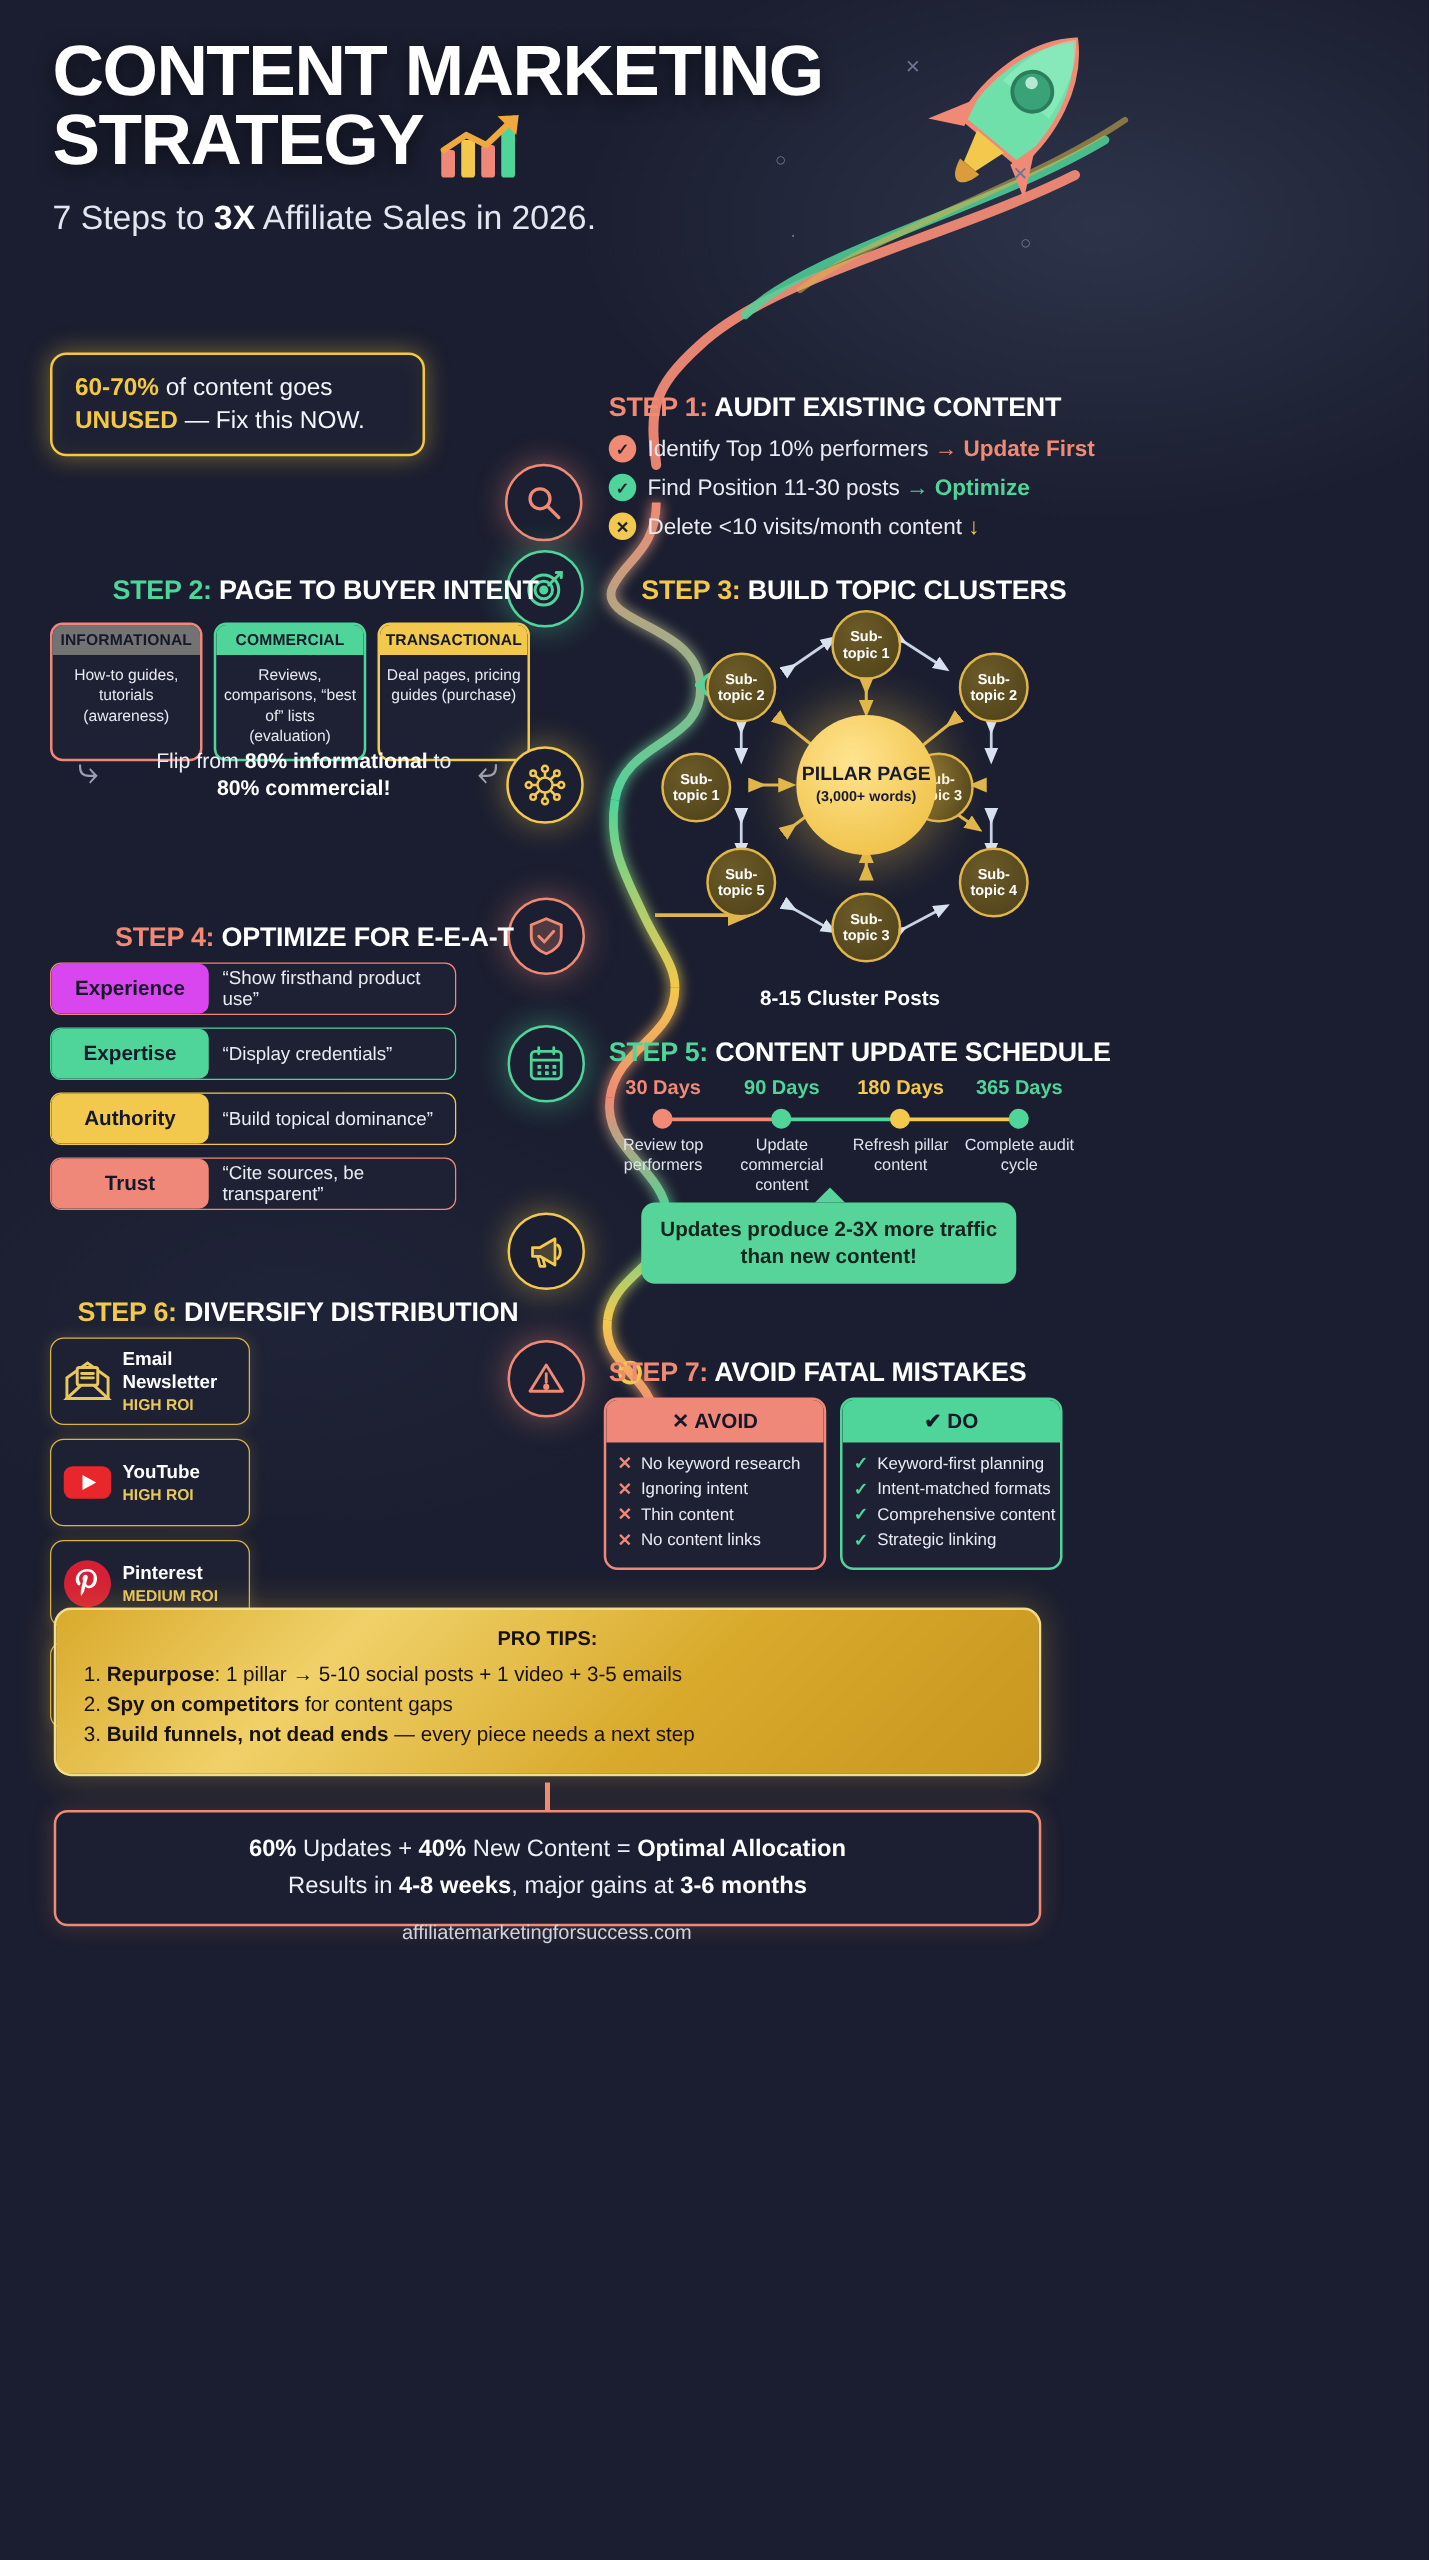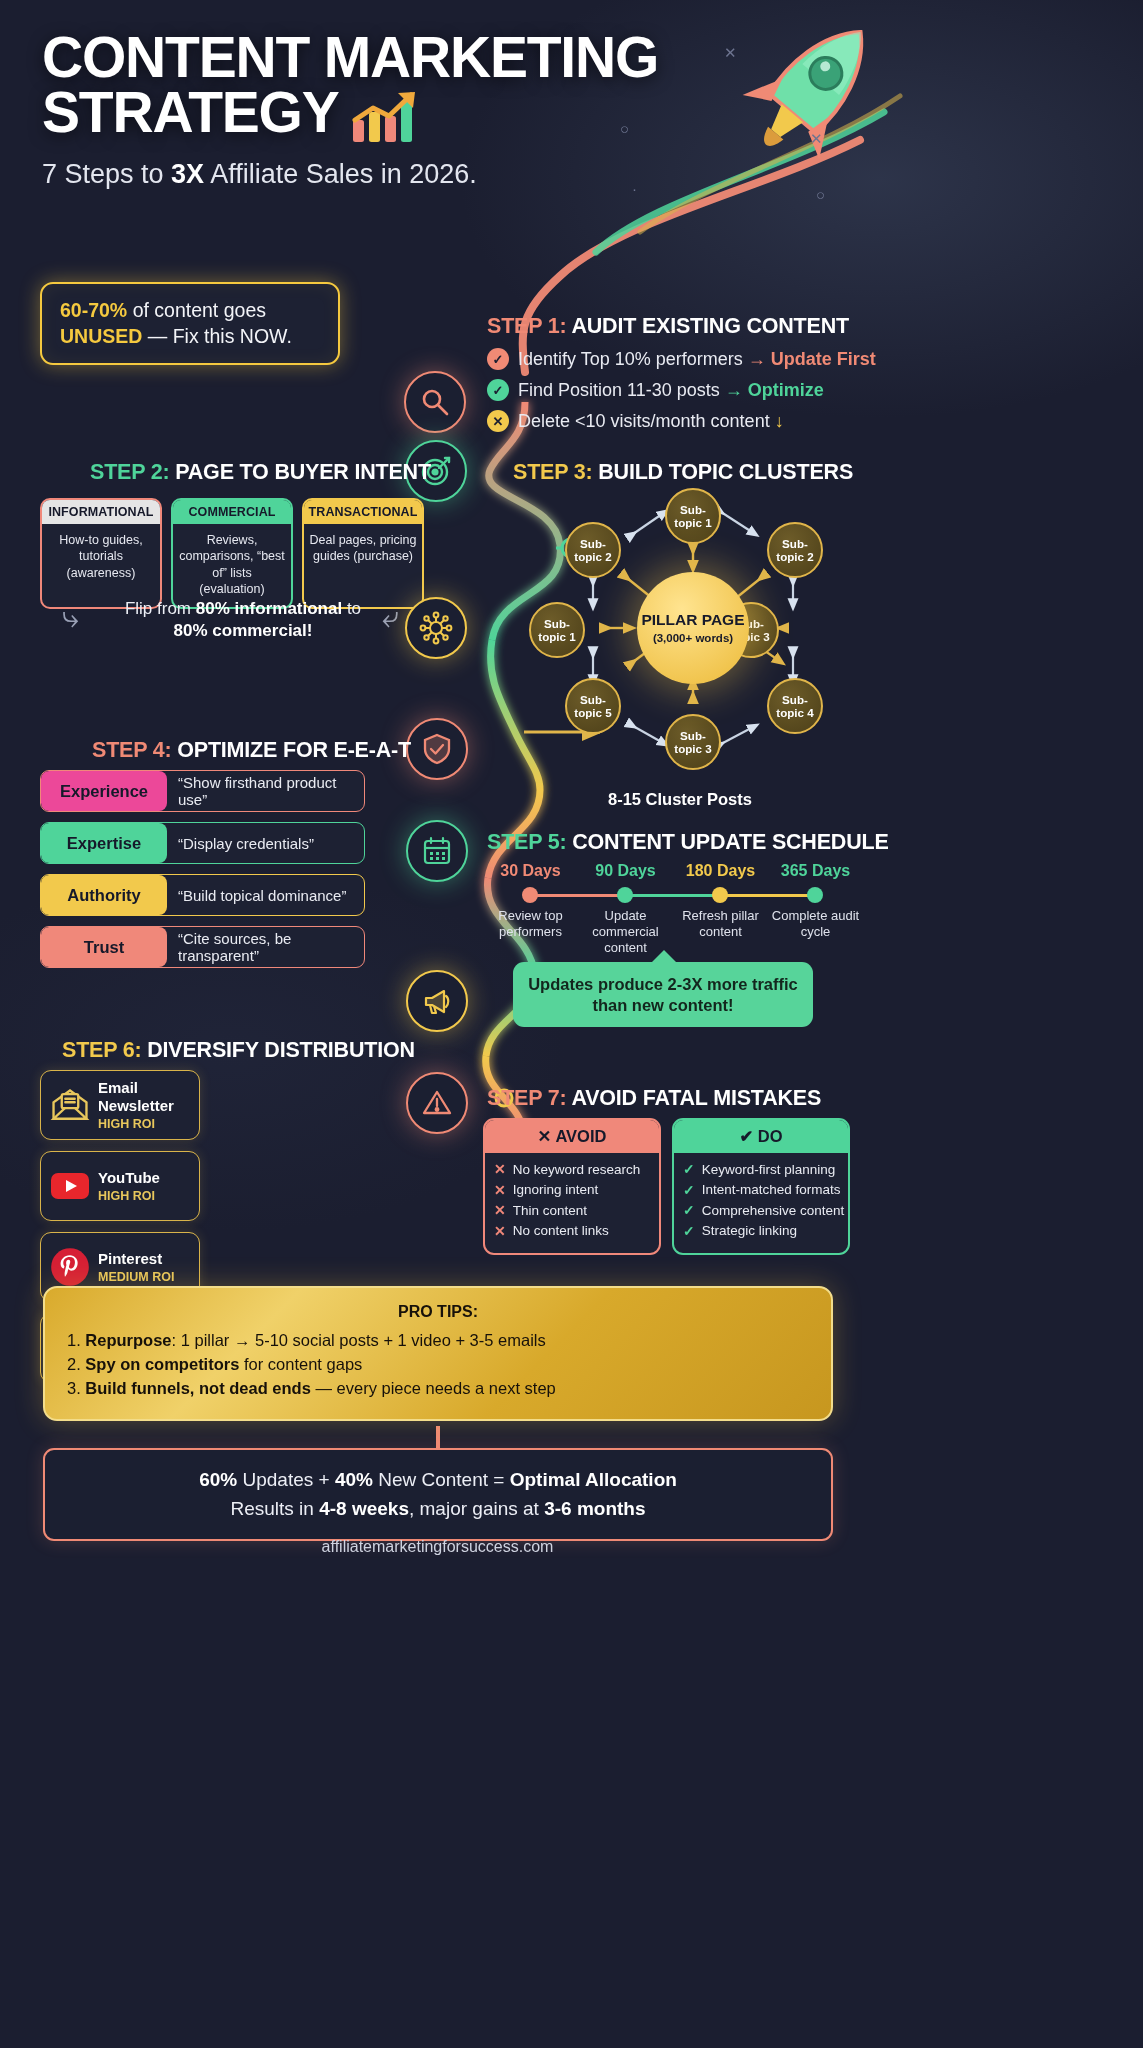--- a/index.html
+++ b/index.html
@@ -313,21 +313,21 @@
         <circle cx="16" cy="18" r="2.4" fill="#4fd49a"></circle>
       <path d="M20,14 L30,4" stroke-linecap="round"></path>
         <path d="M26,4 L30,4 L30,8" stroke-linecap="round"></path>
     </svg>
   </div>
   <div id="step2h" class="step-h">
     <span class="n" style="color:#4fd49a">STEP 2:</span><span> PAGE TO BUYER INTENT</span>
   </div>
   <div class="intent-row">
     <div class="intent" style="border-color:#f0887a">
-      <div class="cap" style="background:#e5e5e5">INFORMATIONAL</div>
+      <div class="cap" style="background:#737373">INFORMATIONAL</div>
       <div class="body">How-to guides, tutorials (awareness)</div>
     </div>
     <div class="intent" style="border-color:#4fd49a">
       <div class="cap" style="background:#4fd49a">COMMERCIAL</div>
       <div class="body">Reviews, comparisons, “best of” lists (evaluation)</div>
     </div>
     <div class="intent" style="border-color:#f2c94c">
       <div class="cap" style="background:#f2c94c">TRANSACTIONAL</div>
       <div class="body">Deal pages, pricing guides (purchase)</div>
     </div>
@@ -406,21 +406,21 @@
     <svg viewBox="0 0 34 34" fill="none" stroke="#f08a75" stroke-width="2.3">
       <path d="M17,3 L29,8 V17 C29,24 23,29 17,31 C11,29 5,24 5,17 V8 Z" fill="#f08a75" fill-opacity=".25"></path>
       <path d="M11,17 L15.5,21.5 L23,13" stroke-linecap="round" stroke-linejoin="round"></path>
     </svg>
   </div>
   <div id="step4h" class="step-h">
     <span class="n" style="color:#f08a75">STEP 4:</span><span> OPTIMIZE FOR E-E-A-T</span>
   </div>
   <div class="eeat">
     <div class="eeat-row" style="border-color:#f0887a">
-      <div class="k" style="background:#ec4899">Experience</div>
+      <div class="k" style="background:#d946ef">Experience</div>
       <div class="v">“Show firsthand product use”</div>
     </div>
     <div class="eeat-row" style="border-color:#4fd49a">
       <div class="k" style="background:#4fd49a">Expertise</div>
       <div class="v">“Display credentials”</div>
     </div>
     <div class="eeat-row" style="border-color:#f2c94c">
       <div class="k" style="background:#f2c94c">Authority</div>
       <div class="v">“Build topical dominance”</div>
     </div>

